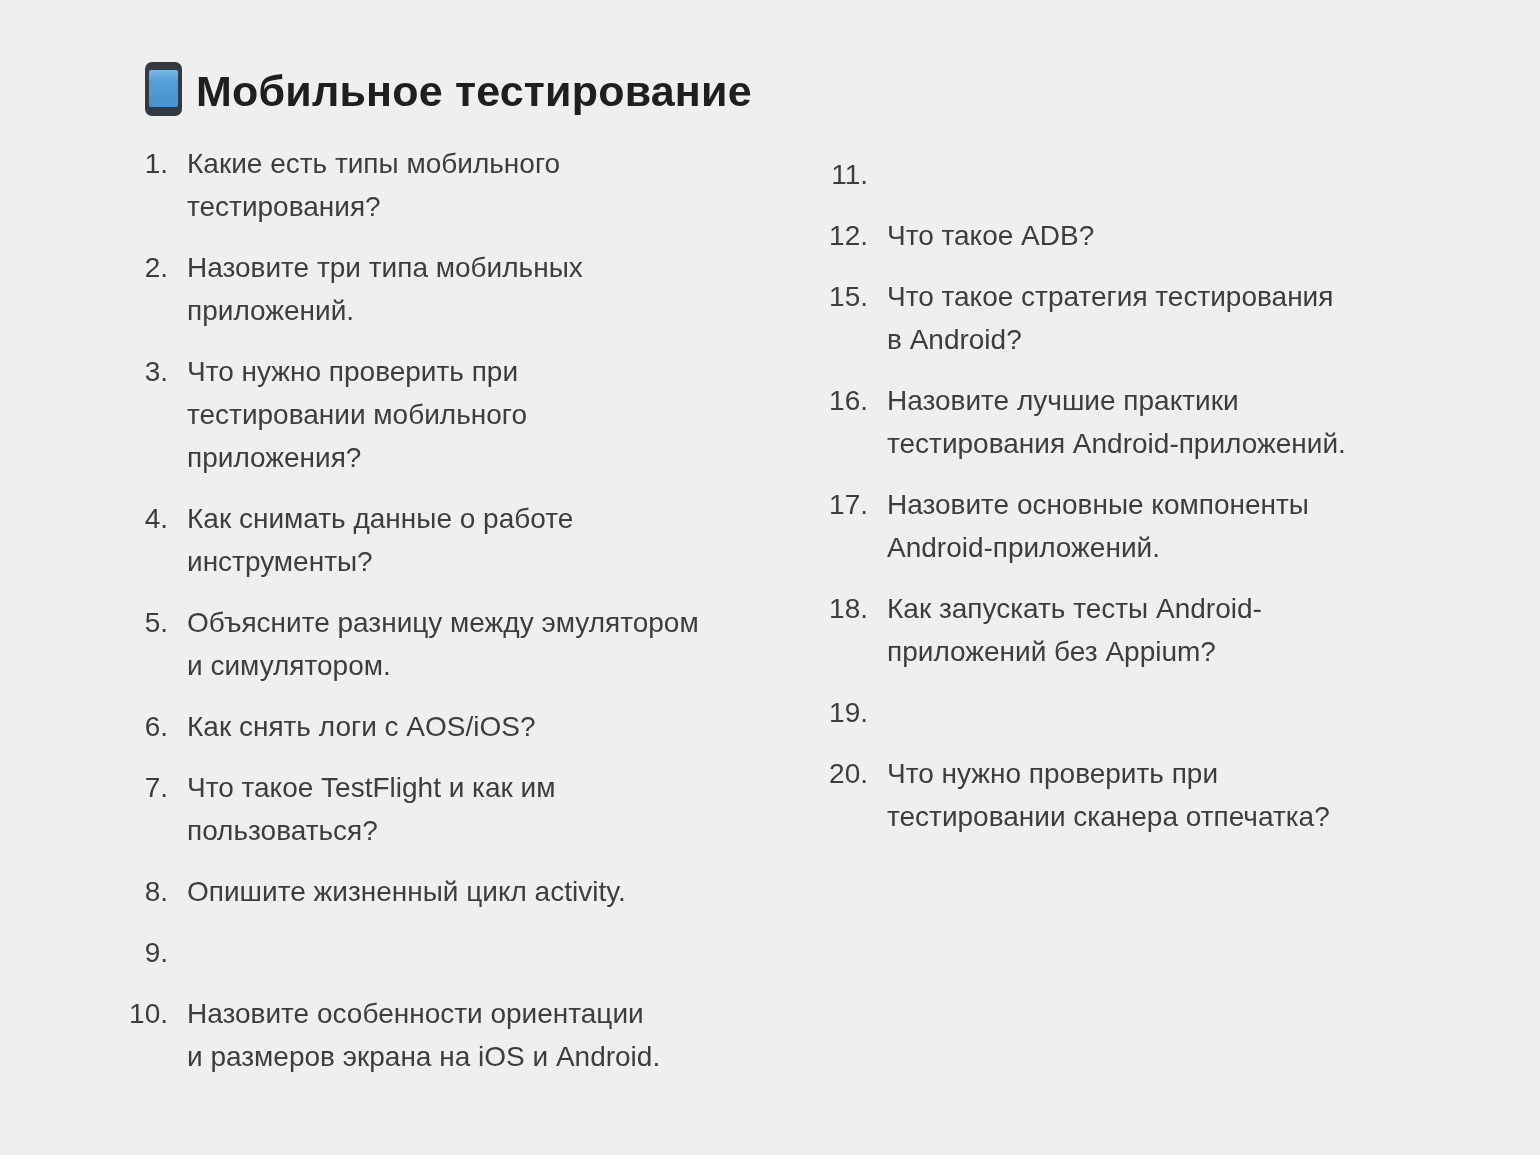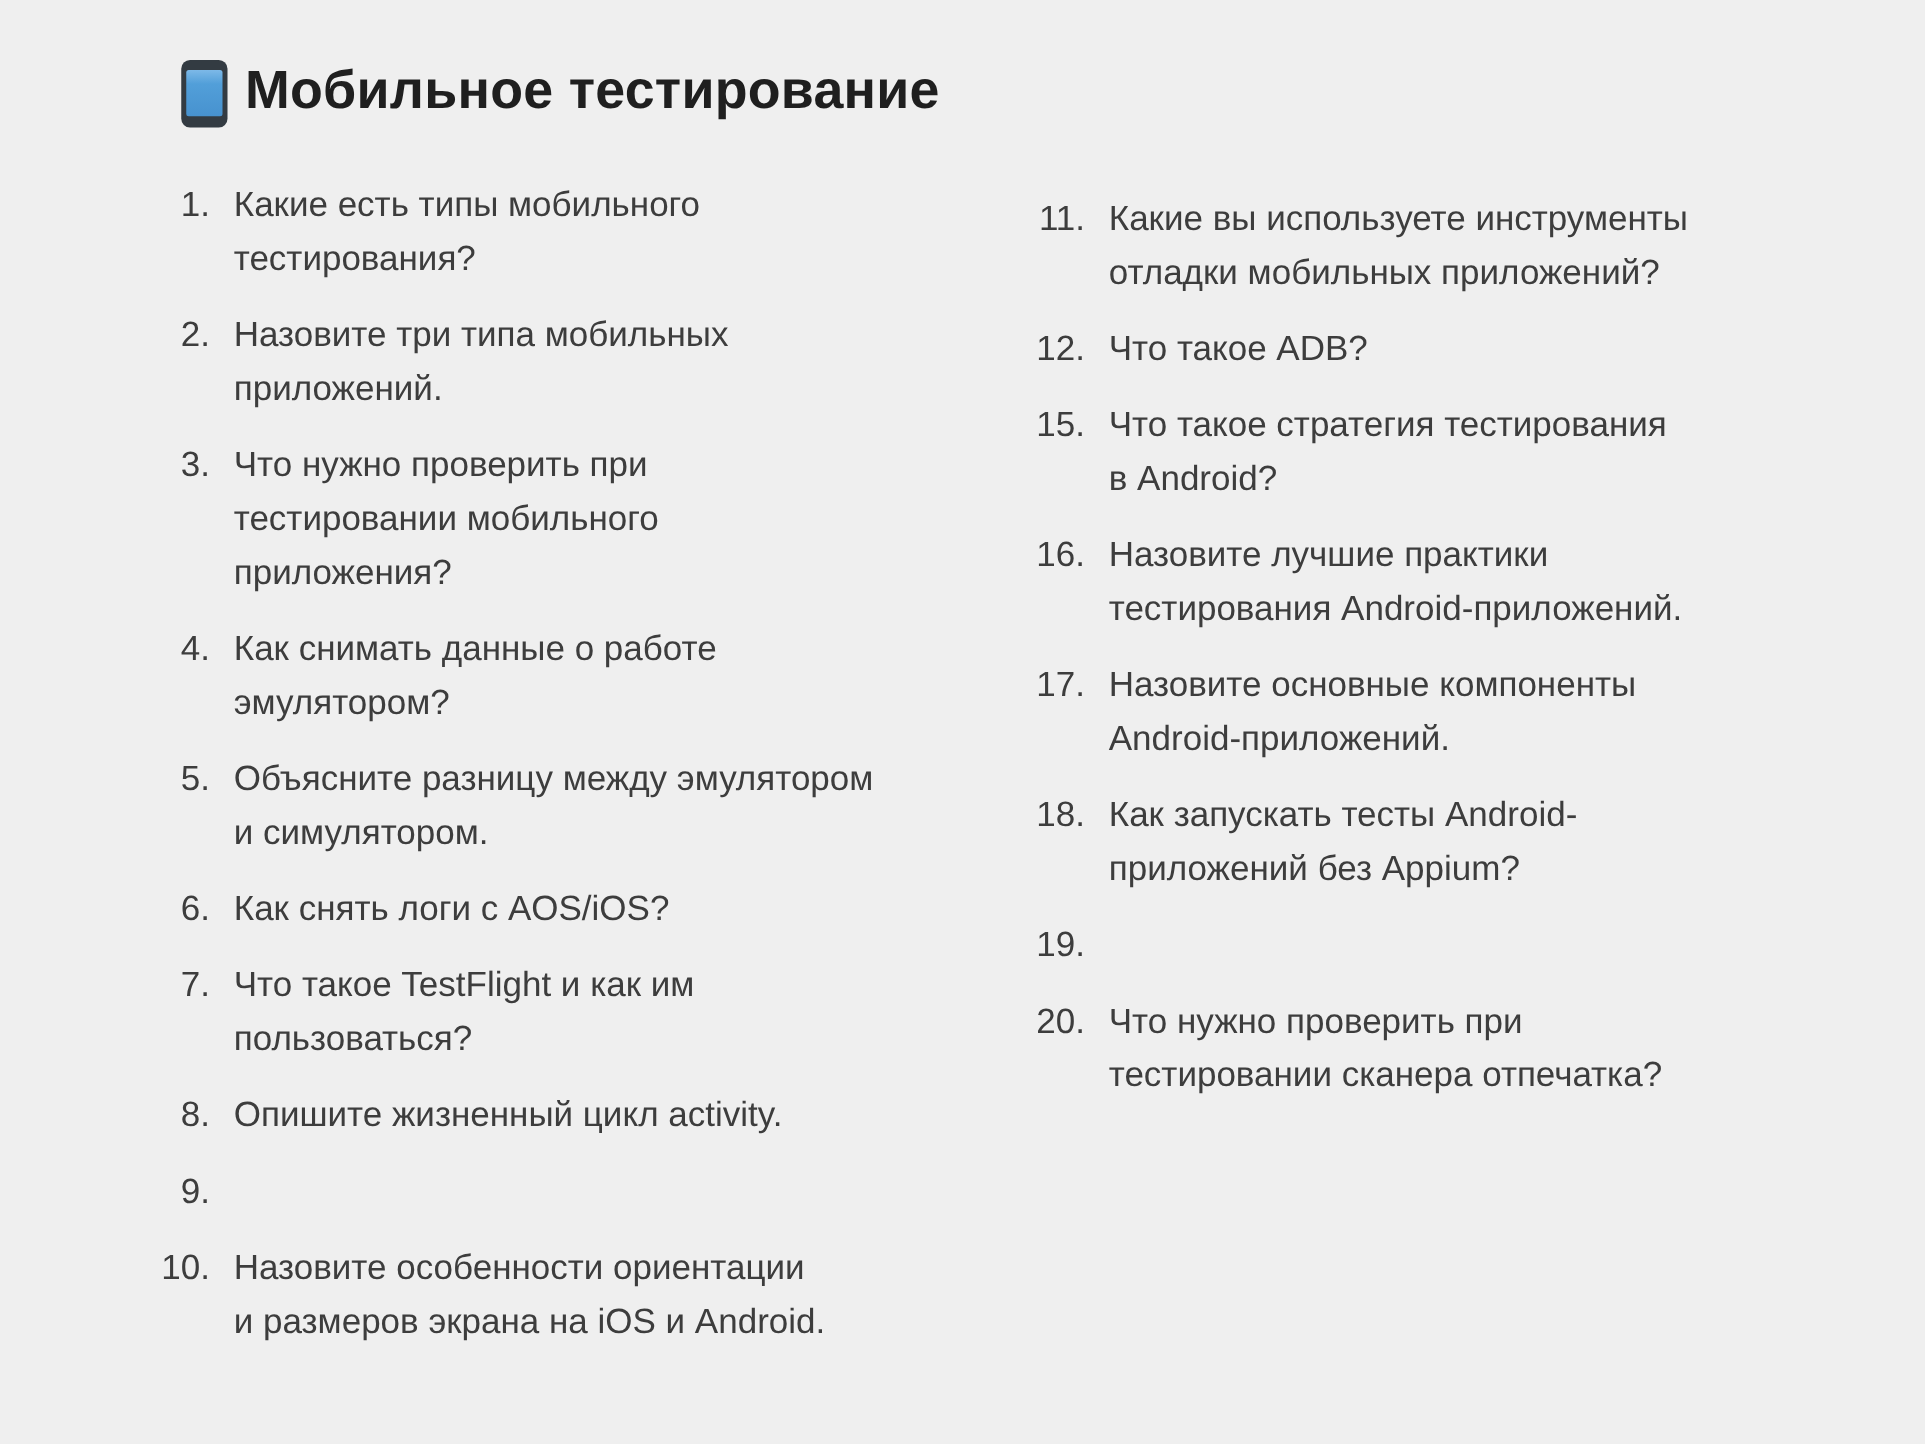--- a/index.html
+++ b/index.html
@@ -16,23 +16,23 @@
   .page {
     position: relative;
     width: 1540px;
     height: 1155px;
   }
 
   
   .header {
     position: absolute;
     left: 145px;
-    top: 48px;
+    top: 62px;
     display: flex;
-    align-items: flex-start;
+    align-items: flex-end;
   }
   .phone-icon {
     width: 37px;
     height: 54px;
     background: #333b42;
     border-radius: 7px;
     position: relative;
     flex: 0 0 auto;
     margin-right: 14px;
   }
@@ -114,21 +114,21 @@
       </div>
       <div class="q-item">
         <span class="num">3.</span>
         <span class="txt">Что нужно проверить при
 тестировании мобильного
 приложения?</span>
       </div>
       <div class="q-item">
         <span class="num">4.</span>
         <span class="txt">Как снимать данные о работе
-эмулятором?</span>
+инструменты?</span>
       </div>
       <div class="q-item">
         <span class="num">5.</span>
         <span class="txt">Объясните разницу между эмулятором
 и симулятором.</span>
       </div>
       <div class="q-item">
         <span class="num">6.</span>
         <span class="txt">Как снять логи с AOS/iOS?</span>
       </div>
@@ -147,22 +147,20 @@
       <div class="q-item">
         <span class="num">10.</span>
         <span class="txt">Назовите особенности ориентации
 и размеров экрана на iOS и Android.</span>
       </div>
     </div>
 
     <div class="col col-right">
       <div class="q-item">
         <span class="num">11.</span>
-        <span class="txt">Какие вы используете инструменты
-отладки мобильных приложений?</span>
       </div>
       <div class="q-item">
         <span class="num">12.</span>
         <span class="txt">Что такое ADB?</span>
       </div>
       <div class="q-item">
         <span class="num">15.</span>
         <span class="txt">Что такое стратегия тестирования
 в Android?</span>
       </div>

